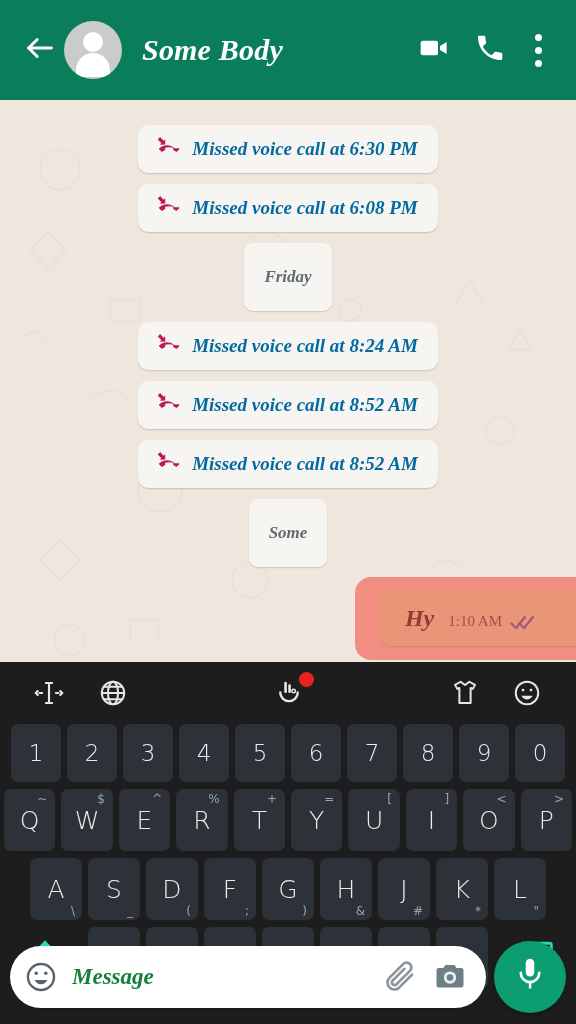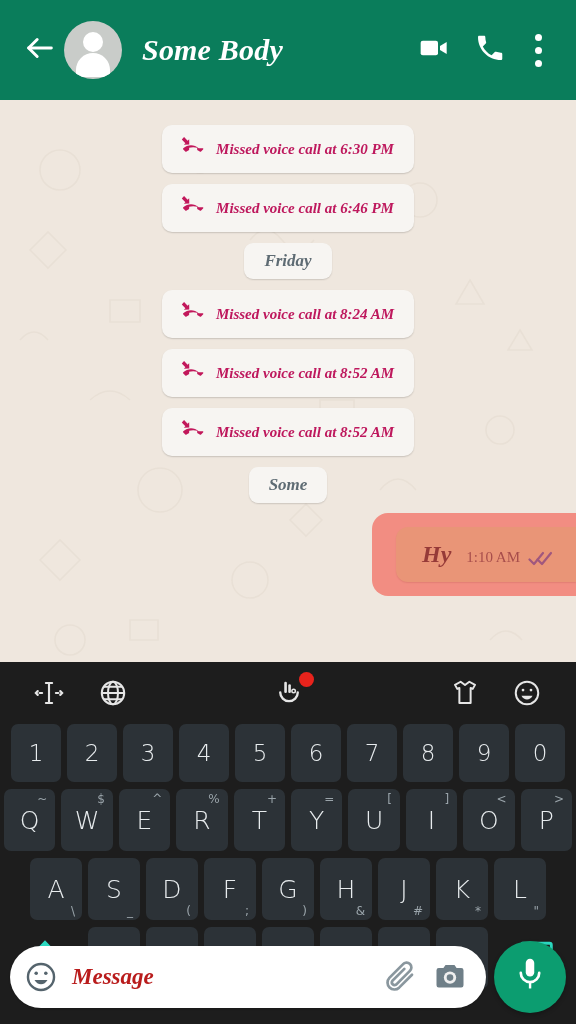--- a/index.html
+++ b/index.html
@@ -47,34 +47,34 @@
   .row-center{ display:flex; justify-content:center; margin:11px 0; }
 
   .call-bubble{
     display:inline-flex; align-items:center; gap:12px;
     background:#F7F5F2; border-radius:10px;
     padding:11px 20px 11px 16px;
     box-shadow:0 1px 1.5px rgba(0,0,0,.16);
   }
   .call-bubble .missed-icon{ width:26px; height:26px; flex:0 0 26px; }
   .call-bubble .txt{
-    font-size:15px; font-style:italic; font-weight:bold; color:#be185d; white-space:nowrap;
+    font-size:19px; font-style:italic; font-weight:bold; color:#0369a1; white-space:nowrap;
   }
 
   .date-pill{
-    background:#F7F5F2; border-radius:9px; padding:8px 20px;
+    background:#F7F5F2; border-radius:9px; padding:24px 20px;
     box-shadow:0 1px 1.5px rgba(0,0,0,.14);
     font-size:17px; font-style:italic; font-weight:bold; color:#5E6B73;
   }
 
   .out-row{ display:flex; justify-content:flex-end; margin-top:24px; padding-right:0; }
   .out-wrap{ position:relative; }
   .out-bubble{
     background:#DCF8C6; border-radius:12px 0 0 12px;
-    padding:14px 22px 14px 26px; min-width:180px;
+    padding:14px 40px 14px 26px; min-width:180px;
     display:flex; align-items:baseline; gap:14px;
     box-shadow:0 1px 1.5px rgba(0,0,0,.15);
   }
   .out-text{ font-size:24px; font-style:italic; font-weight:bold; color:#24303A; }
   .out-meta{ display:flex; align-items:center; gap:8px; margin-left:auto; }
   .out-time{ font-size:15px; color:#4A5A64; white-space:nowrap; }
   .ticks{ width:26px; height:18px; }
   .sel-overlay{
     position:absolute; inset:-14px -6px -14px -24px;
     background:rgba(244,67,54,.55); border-radius:16px 0 0 16px;
@@ -89,21 +89,21 @@
     position:absolute; left:0; right:0; bottom:0; height:84px;
     display:flex; align-items:center; padding:0 10px 10px 10px; gap:8px; z-index:6;
   }
   .input-pill{
     flex:1; height:62px; background:#fff; border-radius:32px;
     display:flex; align-items:center; padding:0 18px 0 14px; gap:14px;
     box-shadow:0 1px 2px rgba(0,0,0,.18);
   }
   .emoji-btn{ width:34px; height:34px; flex:0 0 34px; }
   .msg-placeholder{
-    flex:1; font-size:23px; font-style:italic; font-weight:bold; color:#b91c1c;
+    flex:1; font-size:23px; font-style:italic; font-weight:bold; color:#15803d;
   }
   .clip-btn,.cam-btn{ width:36px; height:36px; flex:0 0 36px; }
   .mic-btn{
     width:72px; height:72px; flex:0 0 72px; border-radius:50%; background:#0C9D70;
     display:flex; align-items:center; justify-content:center;
     box-shadow:0 2px 4px rgba(0,0,0,.25);
   }
   .mic-btn svg{ width:34px; height:40px; }
 
   
@@ -223,21 +223,21 @@
     </div>
 
     <div class="row-center">
       <div class="call-bubble">
         <span class="missed-icon">
           <svg viewBox="0 0 24 24" fill="#C2185B">
             <path d="M19.1 11.3c-2-1.8-4.5-2.7-7.1-2.7s-5.1.9-7.1 2.7c-.3.3-.4.8 0 1.2l1.8 1.8c.3.3.8.4 1.2.1l2-1.3c.2-.2.4-.4.4-.7v-1.6c1.1-.3 2.3-.5 3.7-.5s2.6.2 3.7.5v1.6c0 .3.1.5.4.7l2 1.3c.4.3.9.2 1.2-.1l1.8-1.8c.4-.4.3-.9 0-1.2z"></path>
             <path d="M3.5 3.3l3.3 3.3-1.4 1.4 5-.1-.1-5-1.4 1.4-3.3-3.3z"></path>
           </svg>
         </span>
-        <span class="txt">Missed voice call at 6:46 PM</span>
+        <span class="txt">Missed voice call at 6:08 PM</span>
       </div>
     </div>
 
     <div class="row-center">
       <div class="date-pill">Friday</div>
     </div>
 
     <div class="row-center">
       <div class="call-bubble">
         <span class="missed-icon">

